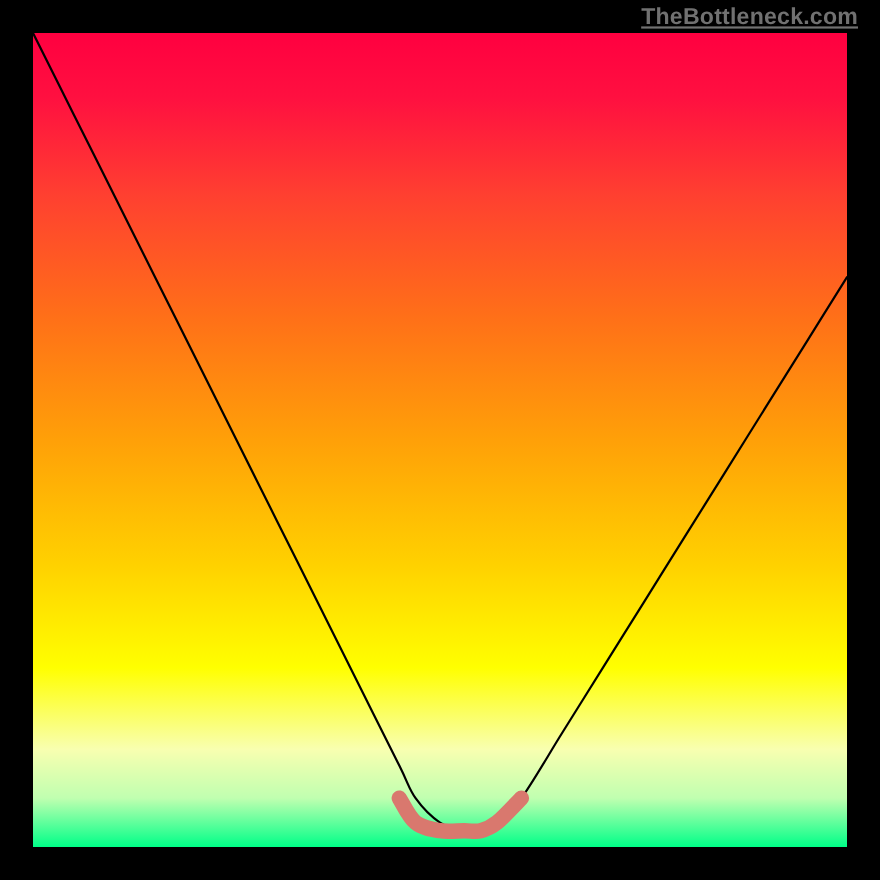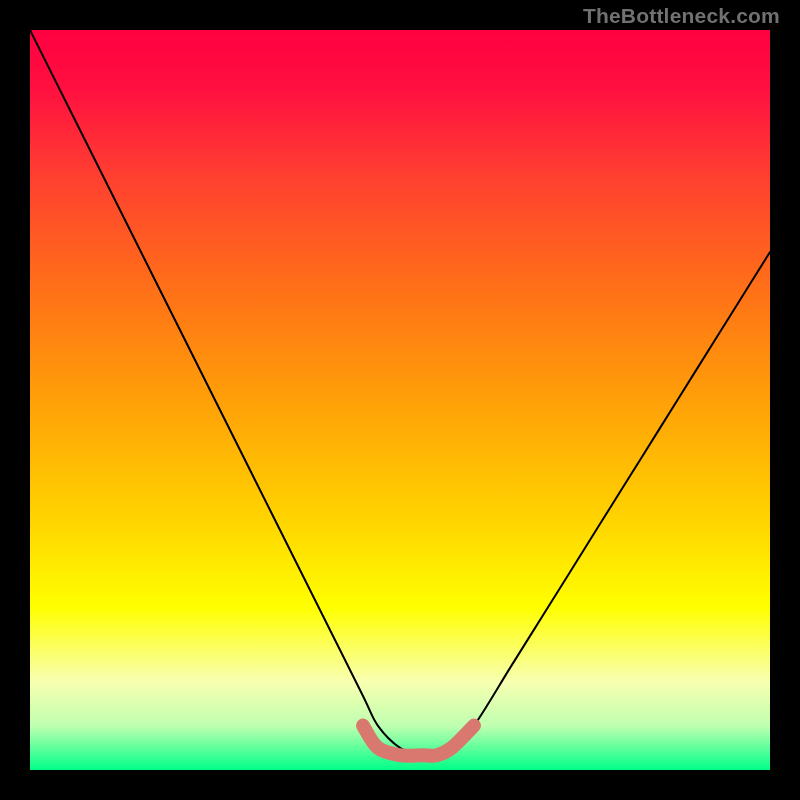--- a/index.html
+++ b/index.html
@@ -35,20 +35,21 @@
   }
   .watermark {
     position: absolute;
     top: 4px;
     right: 20px;
     font-family: Arial, Helvetica, sans-serif;
     font-size: 21px;
     font-weight: bold;
     color: #717171;
     letter-spacing: 0.2px;
+    text-decoration: underline;
   }
   svg.curves {
     position: absolute;
     left: 0;
     top: 0;
     width: 740px;
     height: 740px;
   }
 </style>
 </head>

